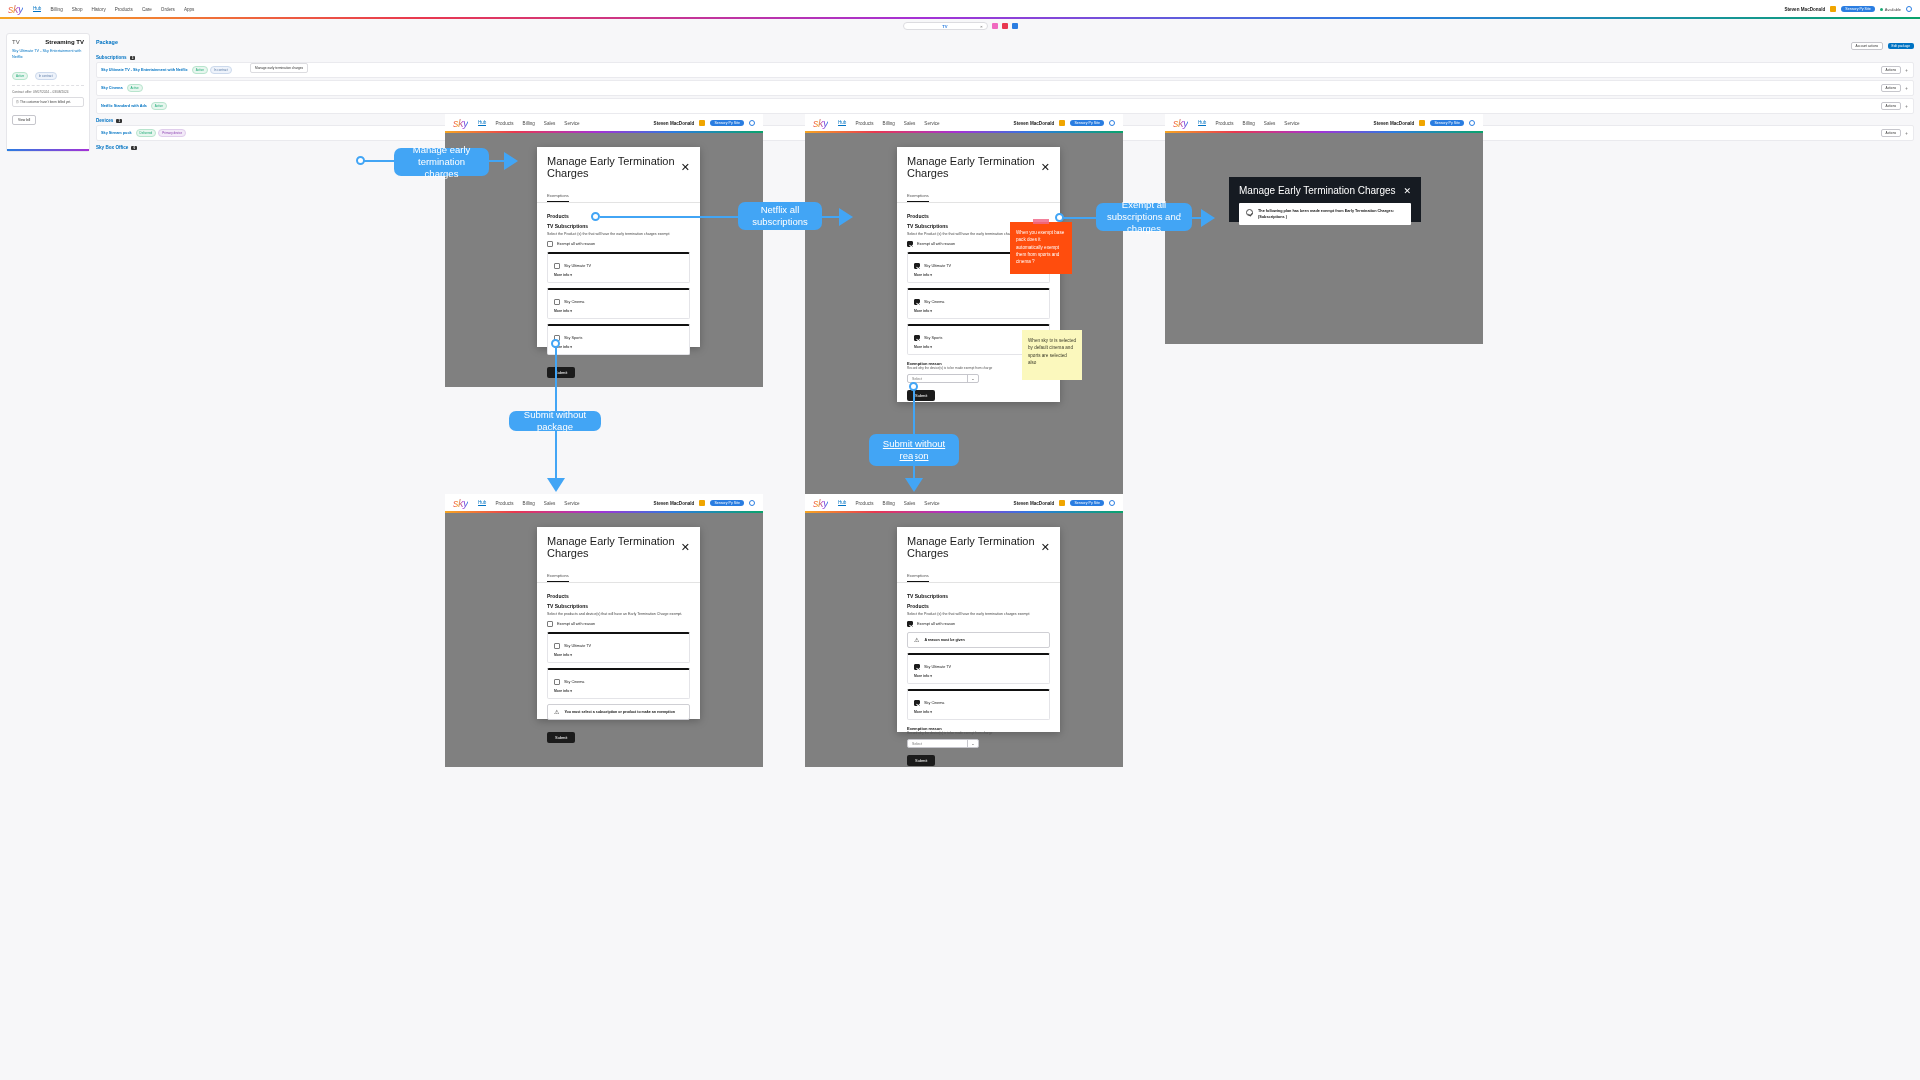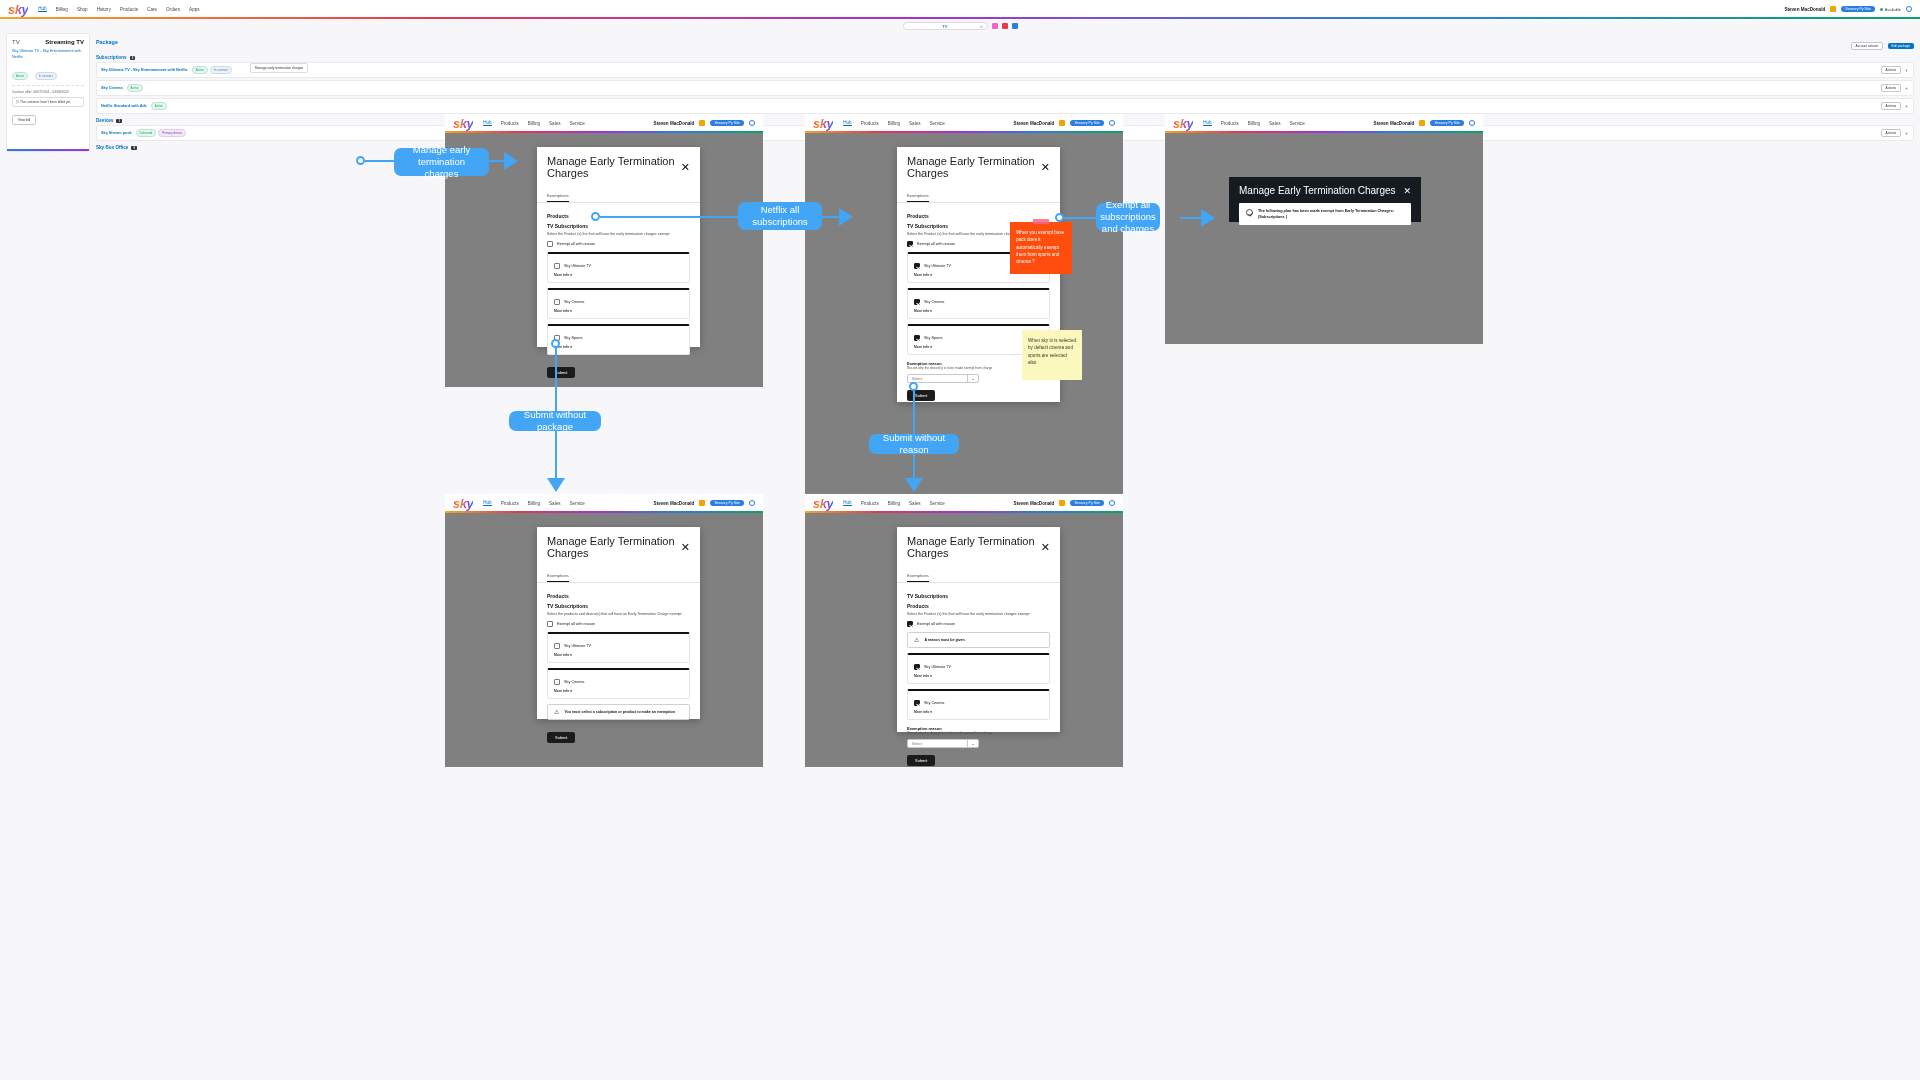--- a/index.html
+++ b/index.html
@@ -19,21 +19,21 @@
   .navbar {
     position:absolute; left:0; right:0; top:0; height:19px;
     background:#fff; display:flex; align-items:center; padding:0 8px;
     border-bottom:1px solid #e3e3e3;
   }
   .navbar.rainbow::after{
     content:""; position:absolute; left:0; right:0; bottom:-1px; height:2px;
     background:linear-gradient(90deg,#f6a623 0%,#e8384f 22%,#a531d6 48%,#2a7de1 72%,#0aa36b 100%);
   }
   .sky-logo{
-    font-weight:bold; font-size:13px; letter-spacing:-0.5px;
+    font-weight:normal; font-size:11px; letter-spacing:-0.5px;
     background:linear-gradient(90deg,#e8384f,#f6a623,#a531d6,#2a7de1);
     -webkit-background-clip:text; background-clip:text; color:transparent;
     margin-right:10px; font-style:italic;
   }
   .nav-links{ display:flex; gap:9px; align-items:center; }
   .nav-link{ font-size:4.6px; color:#4a4a4a; white-space:nowrap; }
   .nav-link.active{ color:#0073c3; border-bottom:1px solid #0073c3; }
   .nav-right{ margin-left:auto; display:flex; align-items:center; gap:5px; }
   .nav-user{ font-size:4.6px; font-weight:bold; color:#222; white-space:nowrap;}
   .nav-badge{
@@ -577,29 +577,29 @@
   <div class="arrow right" style="left:504px;top:152px;"></div>
 
   <div class="knob" style="left:591px;top:212px;"></div>
   <div class="conn h" style="left:600px;top:216px;width:138px;"></div>
   <div class="anno" style="left:738px;top:202px;width:84px;height:28px;">Netflix all subscriptions</div>
   <div class="conn h" style="left:822px;top:216px;width:18px;"></div>
   <div class="arrow right" style="left:839px;top:208px;"></div>
 
   <div class="knob" style="left:1055px;top:213px;"></div>
   <div class="conn h" style="left:1064px;top:217px;width:32px;"></div>
-  <div class="anno" style="left:1096px;top:203px;width:64px;height:28px;">Exempt all subscriptions and charges</div>
+  <div class="anno" style="left:1096px;top:203px;width:96px;height:28px;">Exempt all subscriptions and charges</div>
   <div class="conn h" style="left:1180px;top:217px;width:22px;"></div>
   <div class="arrow right" style="left:1201px;top:209px;"></div>
 
   <div class="knob" style="left:551px;top:339px;"></div>
   <div class="conn v" style="left:555px;top:348px;height:63px;"></div>
   <div class="anno" style="left:509px;top:411px;width:92px;height:20px;">Submit without package</div>
   <div class="conn v" style="left:555px;top:431px;height:48px;"></div>
   <div class="arrow down" style="left:547px;top:478px;"></div>
 
   <div class="knob" style="left:909px;top:382px;"></div>
   <div class="conn v" style="left:913px;top:391px;height:43px;"></div>
-  <div class="anno" style="left:869px;top:434px;width:90px;height:20px;">Submit without reason</div>
+  <div class="anno" style="left:869px;top:434px;width:90px;height:32px;text-decoration:underline;">Submit without reason</div>
   <div class="conn v" style="left:913px;top:454px;height:25px;"></div>
   <div class="arrow down" style="left:905px;top:478px;"></div>
 
 </div>
 
 </body></html>

